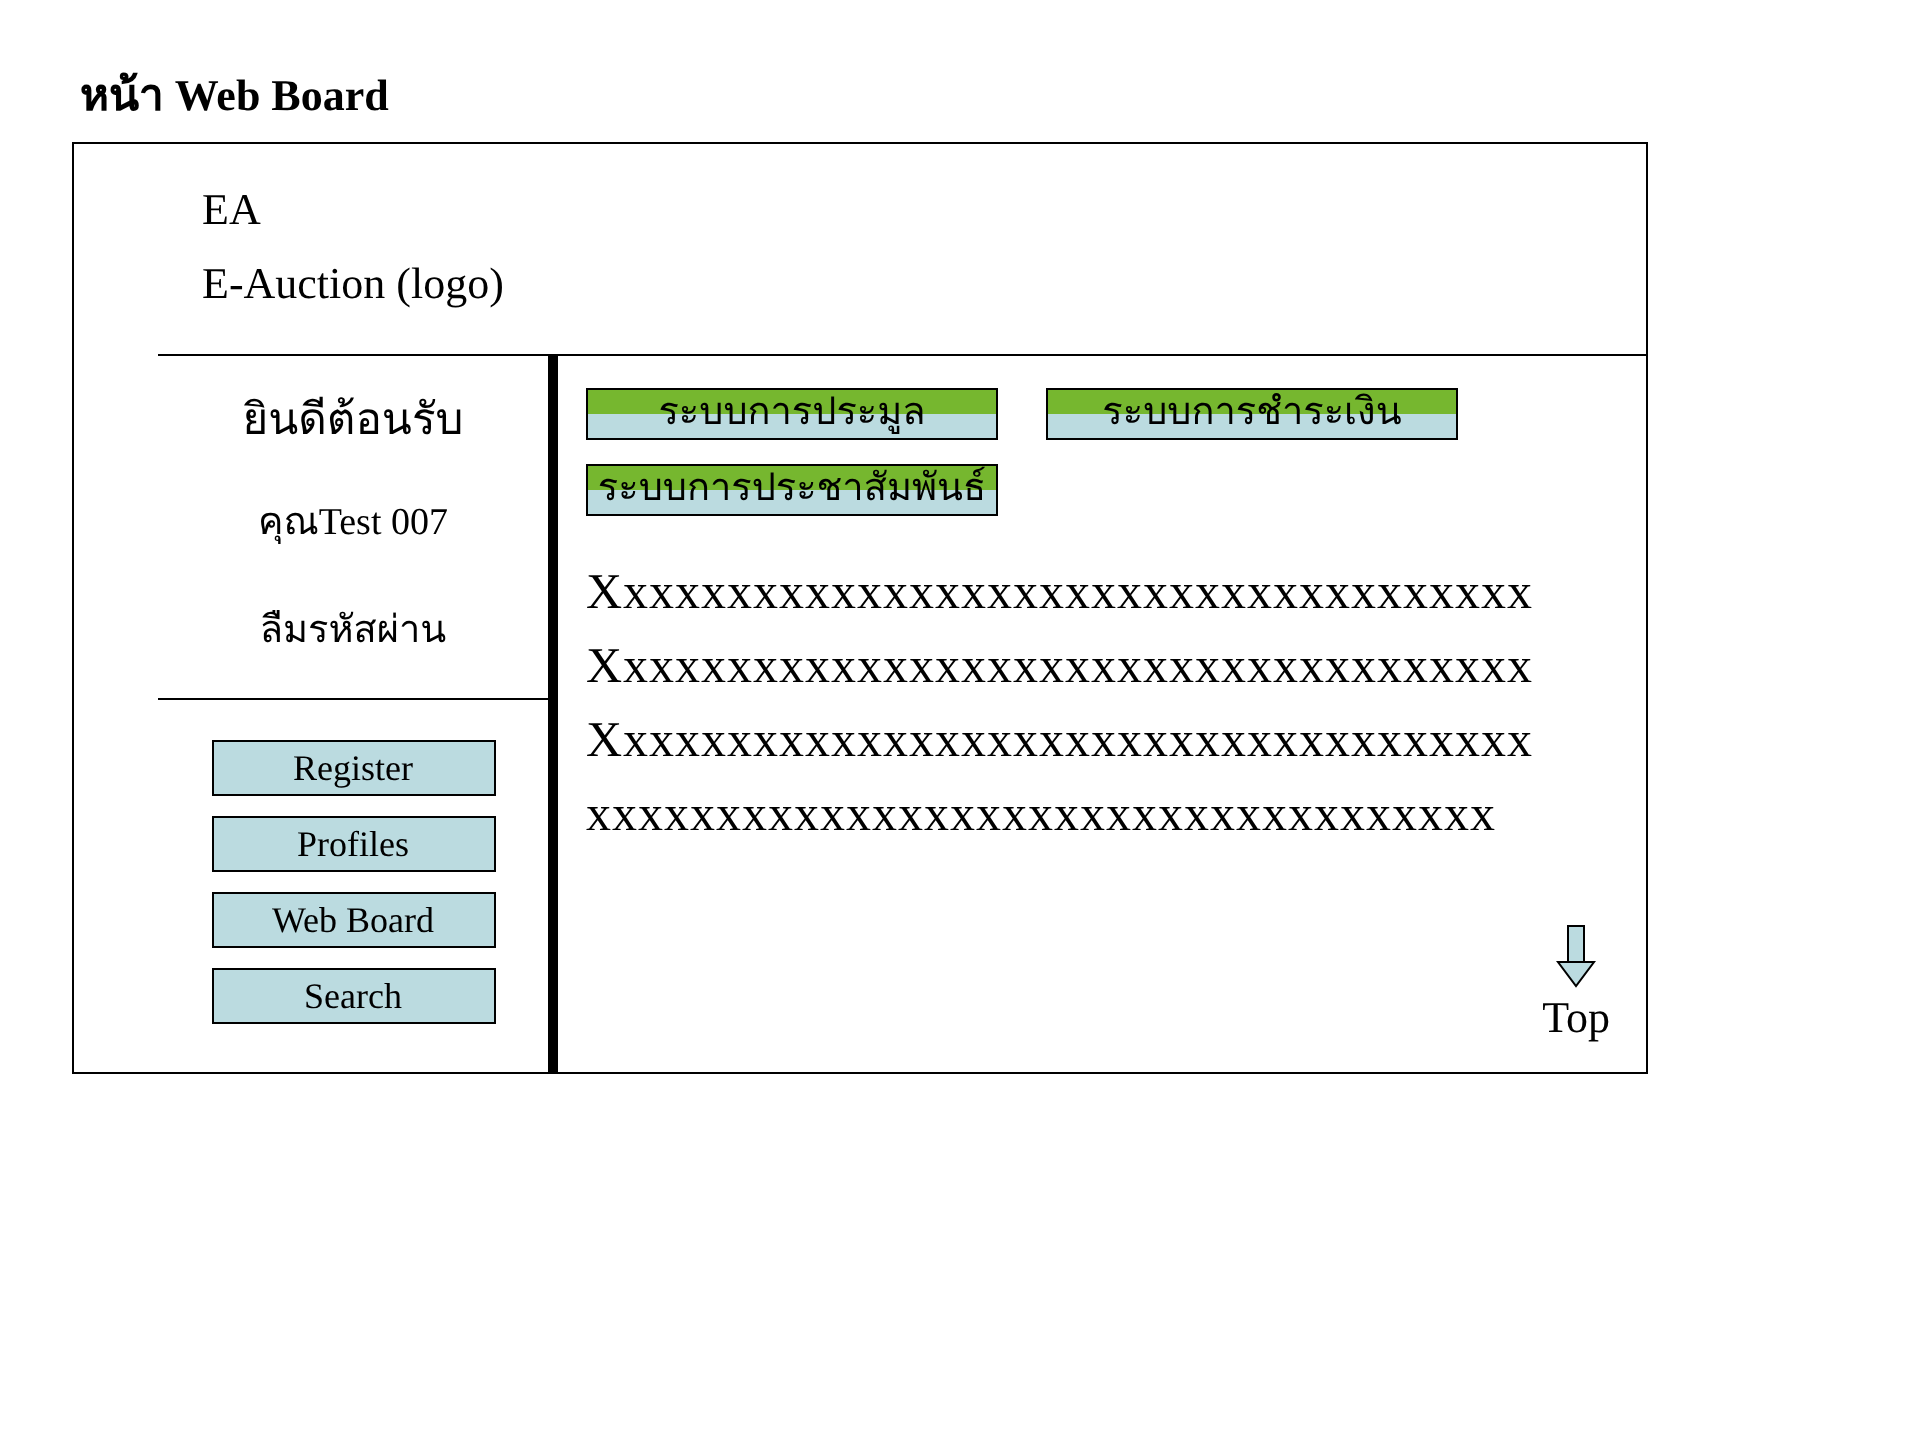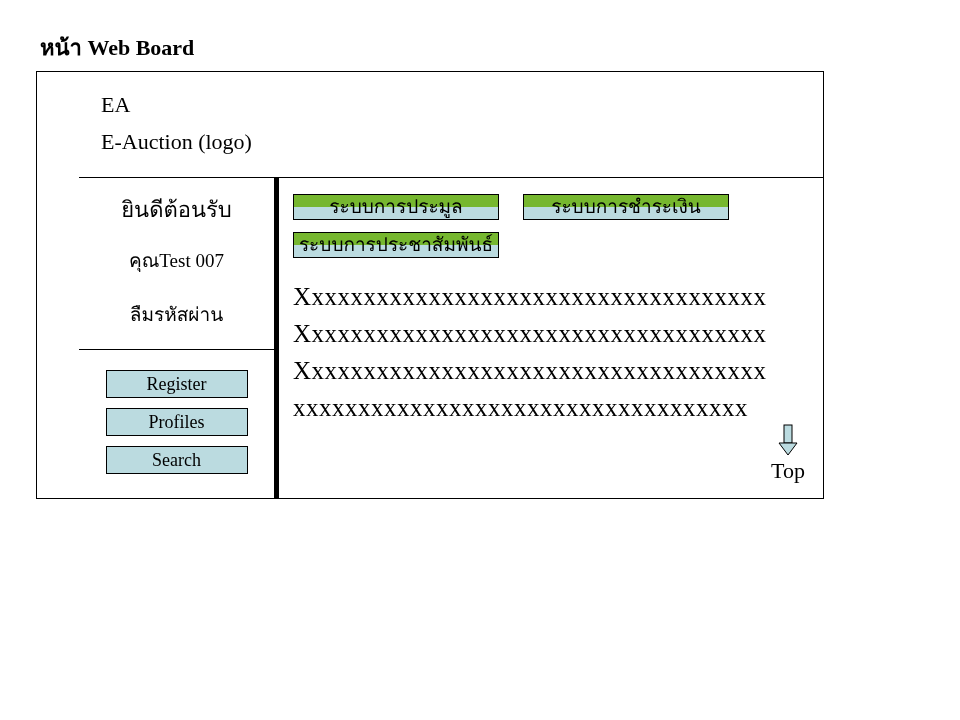--- a/index.html
+++ b/index.html
@@ -52,20 +52,21 @@
 
       <div class="side">
         <div class="side-top">
           <div class="welcome">ยินดีต้อนรับ</div>
           <div class="user">คุณTest 007</div>
           <div class="forgot">ลืมรหัสผ่าน</div>
         </div>
         <div class="side-bot">
           <div class="navbtn">Register</div>
           <div class="navbtn">Profiles</div>
+          <div class="navbtn">Web Board</div>
           <div class="navbtn">Search</div>
         </div>
       </div>
 
       <div class="main">
 
         <div class="bars">
           <div class="bar-row">
             <div class="bar">ระบบการประมูล</div>
             <div class="bar">ระบบการชำระเงิน</div>

